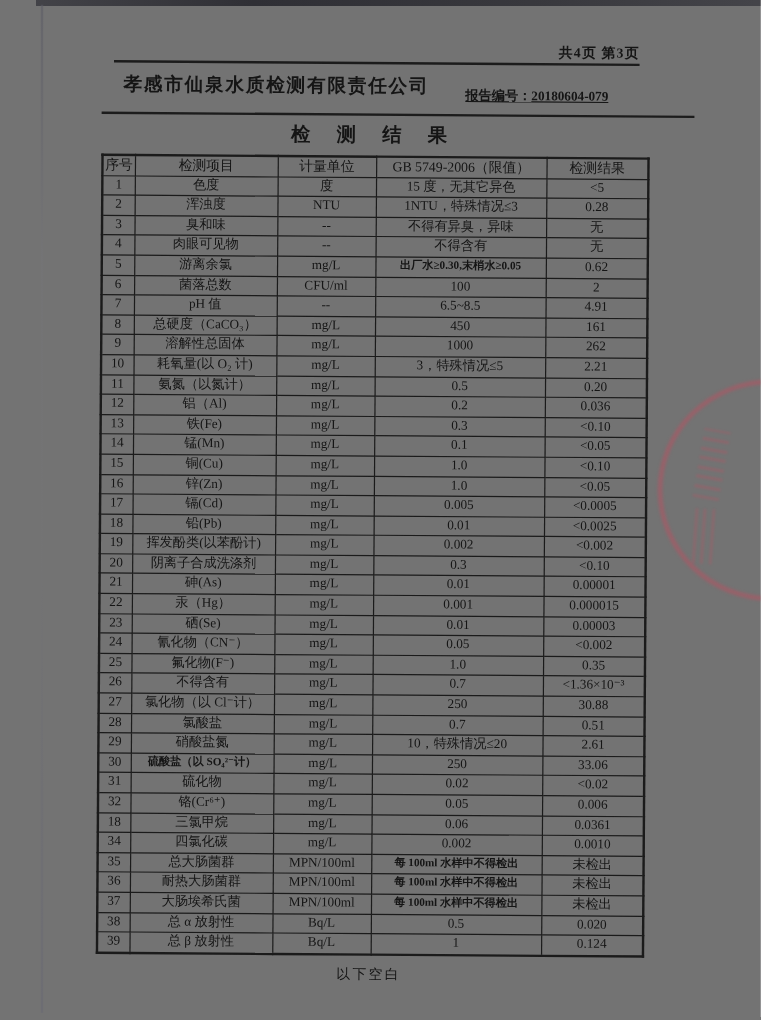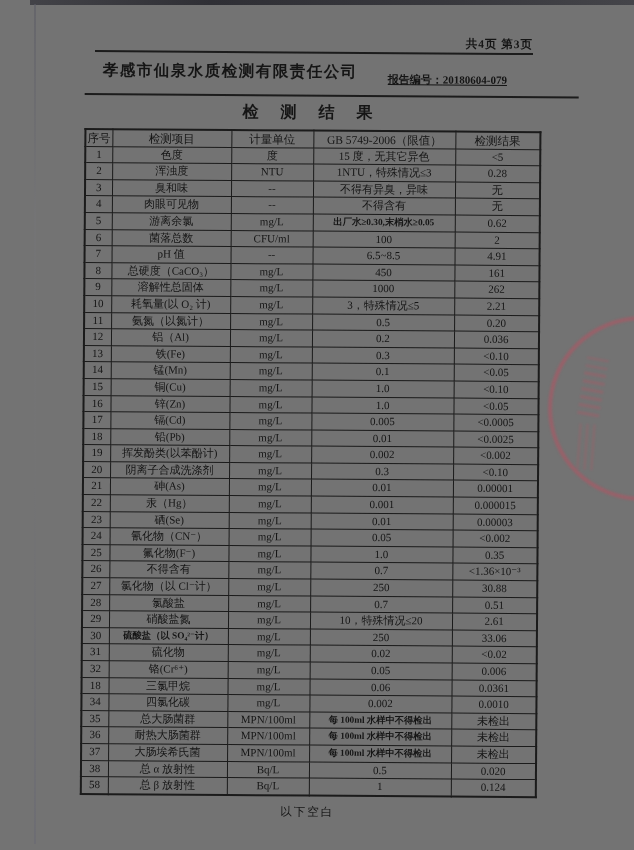--- a/index.html
+++ b/index.html
@@ -344,21 +344,21 @@
             <td class="c4">未检出</td>
           </tr>
           <tr>
             <td class="c0">38</td>
             <td class="c1">总 α 放射性</td>
             <td class="c2">Bq/L</td>
             <td class="c3">0.5</td>
             <td class="c4">0.020</td>
           </tr>
           <tr>
-            <td class="c0">58</td>
+            <td class="c0">39</td>
             <td class="c1">总 β 放射性</td>
             <td class="c2">Bq/L</td>
             <td class="c3">1</td>
             <td class="c4">0.124</td>
           </tr>
         </tbody>
     </table>
 
     <div class="footer-note">以下空白</div>
   </div>

